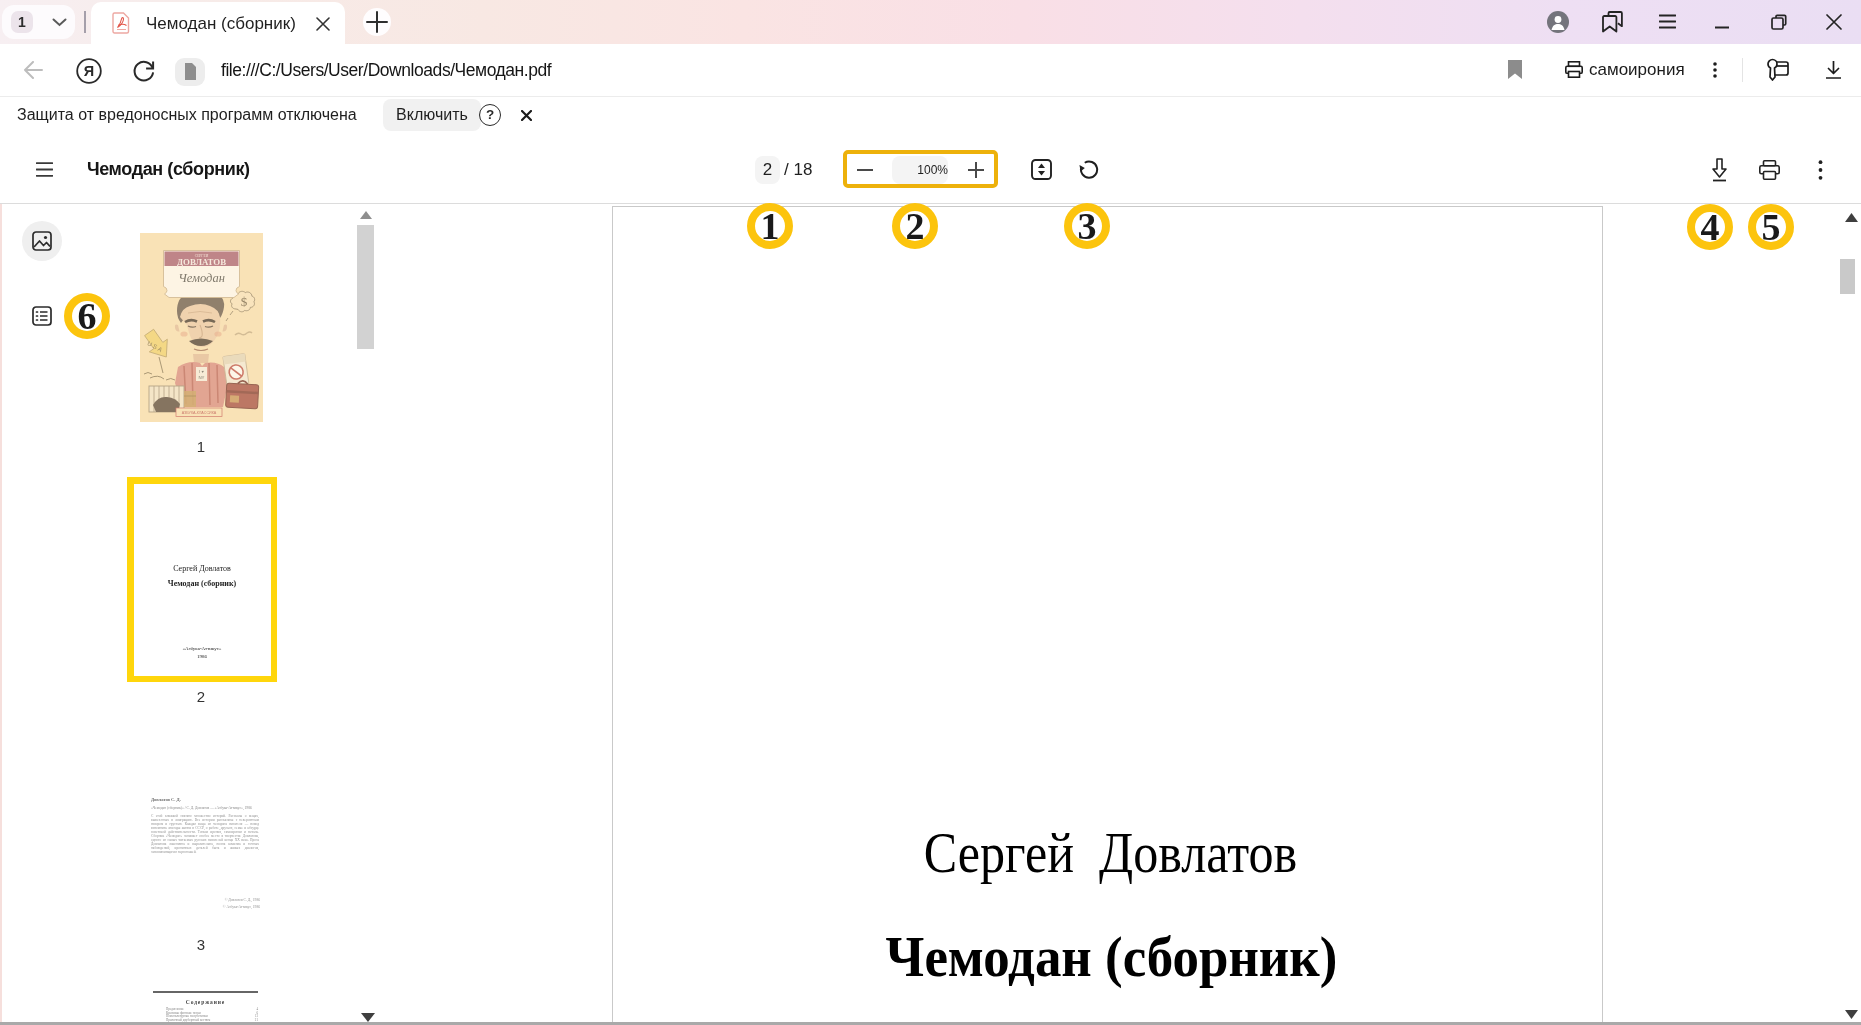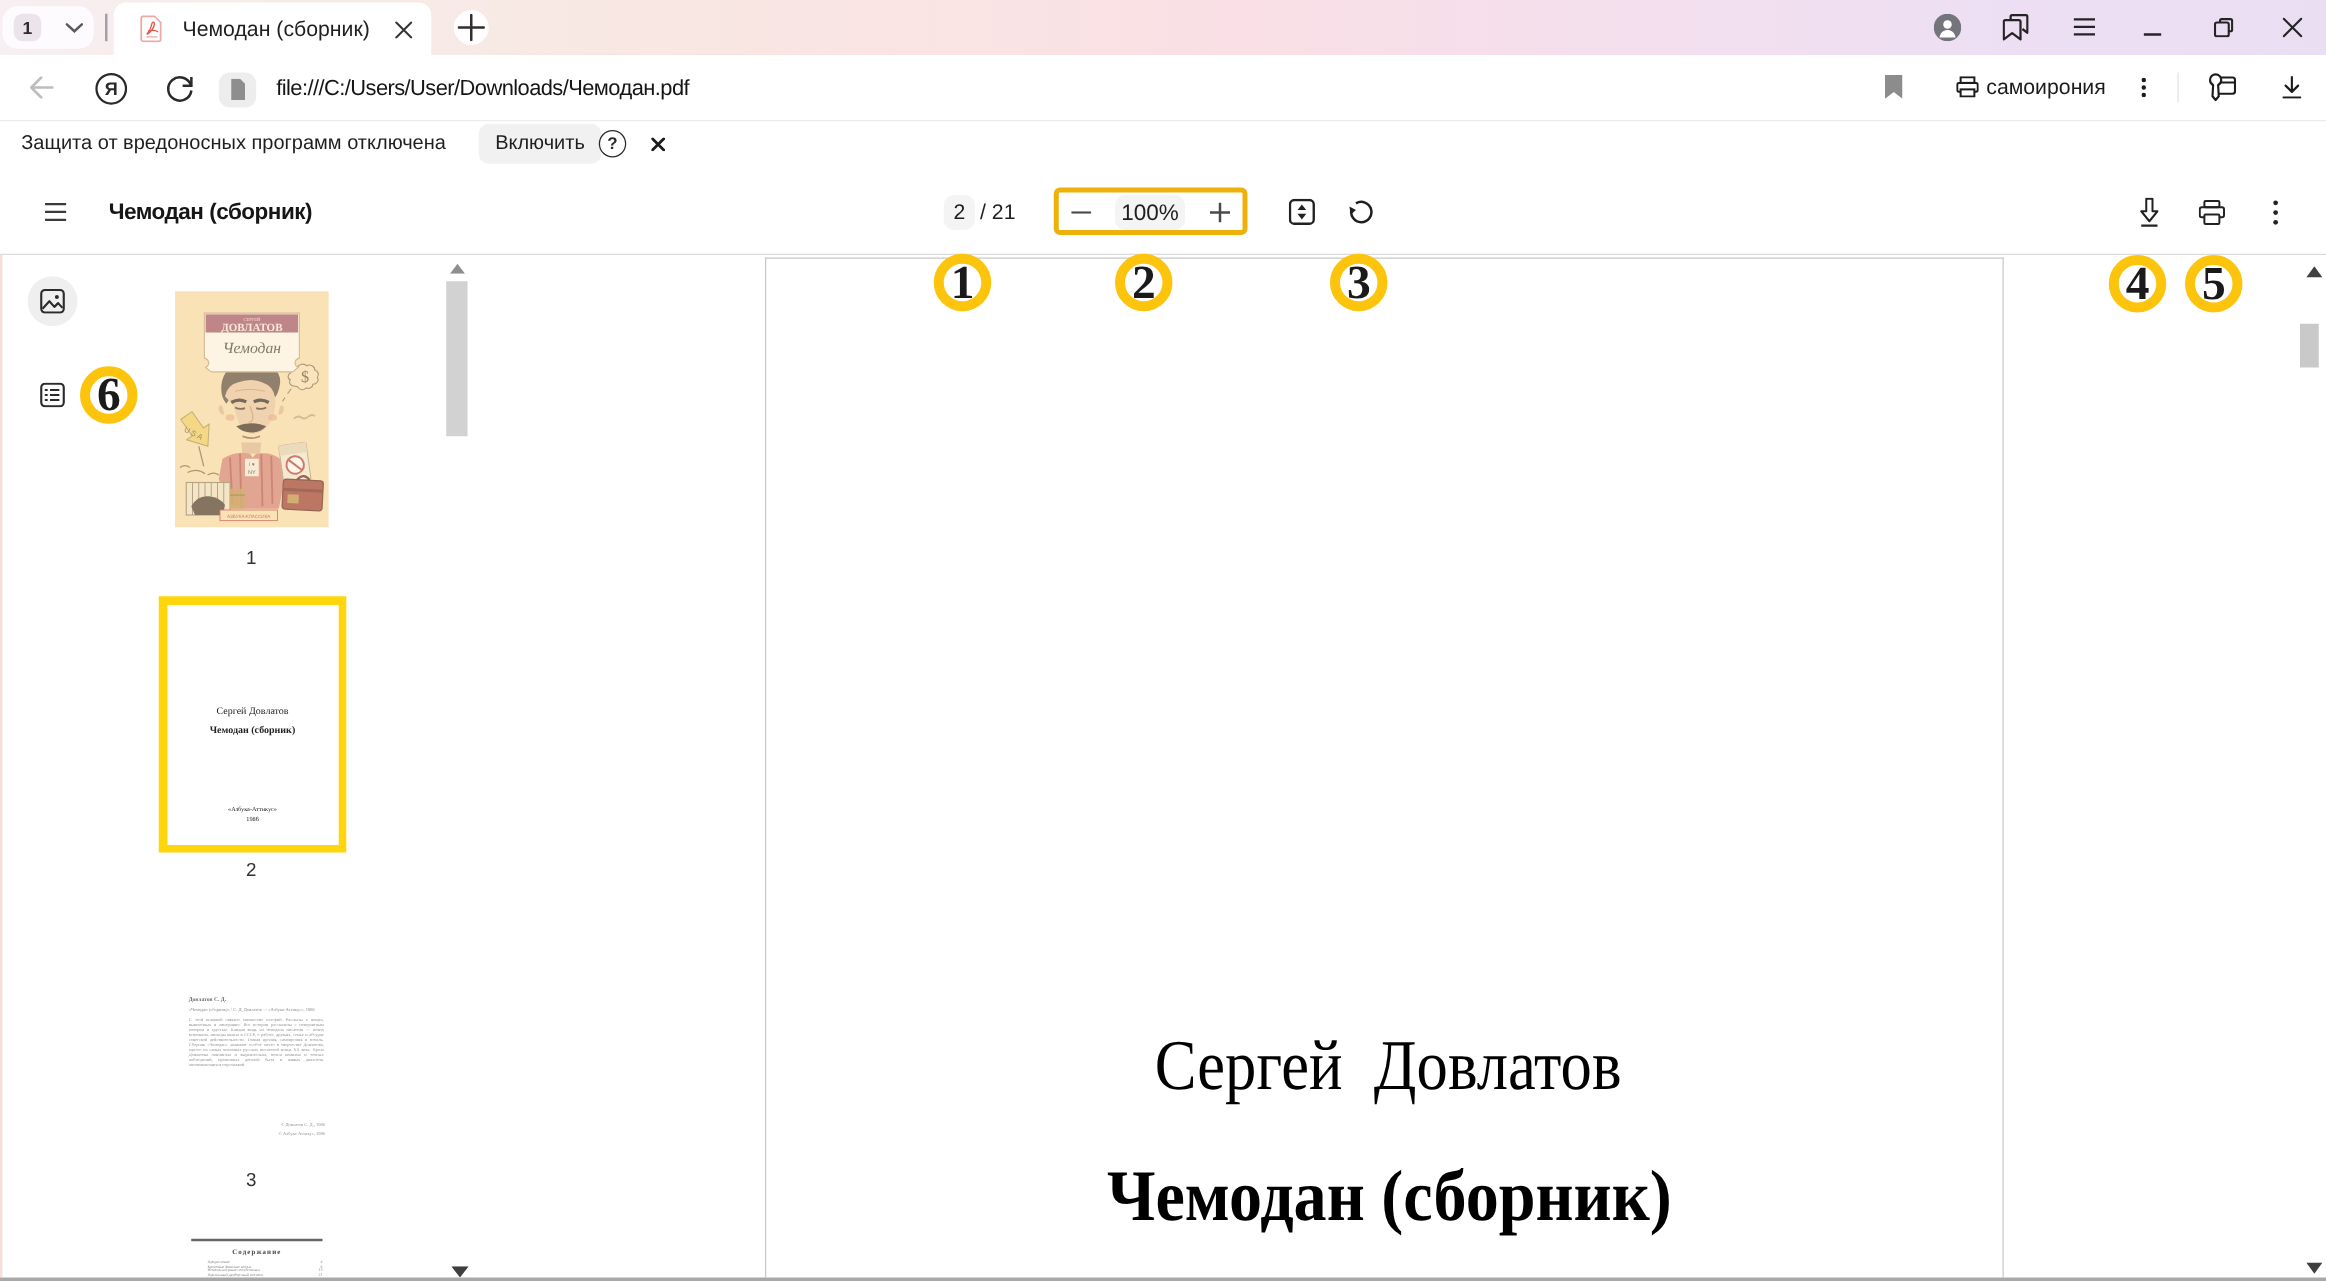--- a/index.html
+++ b/index.html
@@ -36,21 +36,21 @@
   font-size:13.5px; font-weight:bold; color:#2a2a2a; text-align:center; line-height:19px; }
 
 
 #pdfbar { left:0; top:135px; width:1861px; height:69px; background:#ffffff; border-bottom:1px solid #dcdcdc; }
 #pdftitle { left:87px; top:135px; height:69px; line-height:69px; font-size:18px; font-weight:bold; color:#161616; letter-spacing:-0.4px; }
 #pagepill { left:755px; top:156px; width:25px; height:28px; border-radius:8px; background:#f4f4f4;
   font-size:17px; color:#1f1f1f; text-align:center; line-height:28px; }
 #pageof { left:784px; top:135px; height:69px; line-height:69px; font-size:17px; color:#1f1f1f; }
 #zoombox { left:843px; top:150px; width:155px; height:38px; border:4.5px solid #edb10a; border-radius:5px; background:#ffffff; }
 #pctpill { left:892px; top:156px; width:56px; height:28px; border-radius:8px; background:#f4f4f4;
-  font-size:18px; color:#1f1f1f; text-align:center; line-height:28px; }
+  font-size:12px; color:#1f1f1f; text-align:right; line-height:28px; }
 
 
 #content { left:0; top:204px; width:1861px; height:818px; background:#ffffff; }
 #leftborder { left:0; top:204px; width:2px; height:818px; background:#f6dfdc; }
 #bottomborder { left:0; top:1022px; width:1861px; height:3px; background:#a9a9a9; }
 #picbtn { left:22px; top:221px; width:40px; height:40px; border-radius:50%; background:#efefef; }
 
 
 #page { left:612px; top:206px; width:991px; height:816px; background:#ffffff;
   border:1.5px solid #c9c9c9; border-bottom:none; }
@@ -173,21 +173,21 @@
 <svg class="abs" style="left:521px;top:110px" width="11" height="11" viewBox="0 0 11 11">
   <path d="M1 1 L10 10 M10 1 L1 10" stroke="#1b1b1b" stroke-width="2.2" stroke-linecap="round"></path>
 </svg>
 
 <div class="abs" id="pdfbar"></div>
 <svg class="abs" style="left:36px;top:162px" width="17" height="15" viewBox="0 0 17 15">
   <path d="M0.5 1.2 H16.5 M0.5 7.5 H16.5 M0.5 13.8 H16.5" stroke="#3a3a3a" stroke-width="1.8" stroke-linecap="round"></path>
 </svg>
 <div class="abs" id="pdftitle">Чемодан (сборник)</div>
 <div class="abs" id="pagepill">2</div>
-<div class="abs" id="pageof">/ 21</div>
+<div class="abs" id="pageof">/ 18</div>
 <div class="abs" id="zoombox"></div>
 <svg class="abs" style="left:857px;top:169px" width="16" height="2" viewBox="0 0 16 2">
   <path d="M0 1 H16" stroke="#4a4a4a" stroke-width="2"></path>
 </svg>
 <div class="abs" id="pctpill">100%</div>
 <svg class="abs" style="left:968px;top:162px" width="16" height="16" viewBox="0 0 16 16">
   <path d="M8 0 V16 M0 8 H16" stroke="#4a4a4a" stroke-width="2"></path>
 </svg>
 <svg class="abs" style="left:1031px;top:159px" width="21" height="21" viewBox="0 0 21 21">
   <rect x="1" y="1" width="19" height="19" rx="3.5" fill="none" stroke="#222" stroke-width="1.9"></rect>

